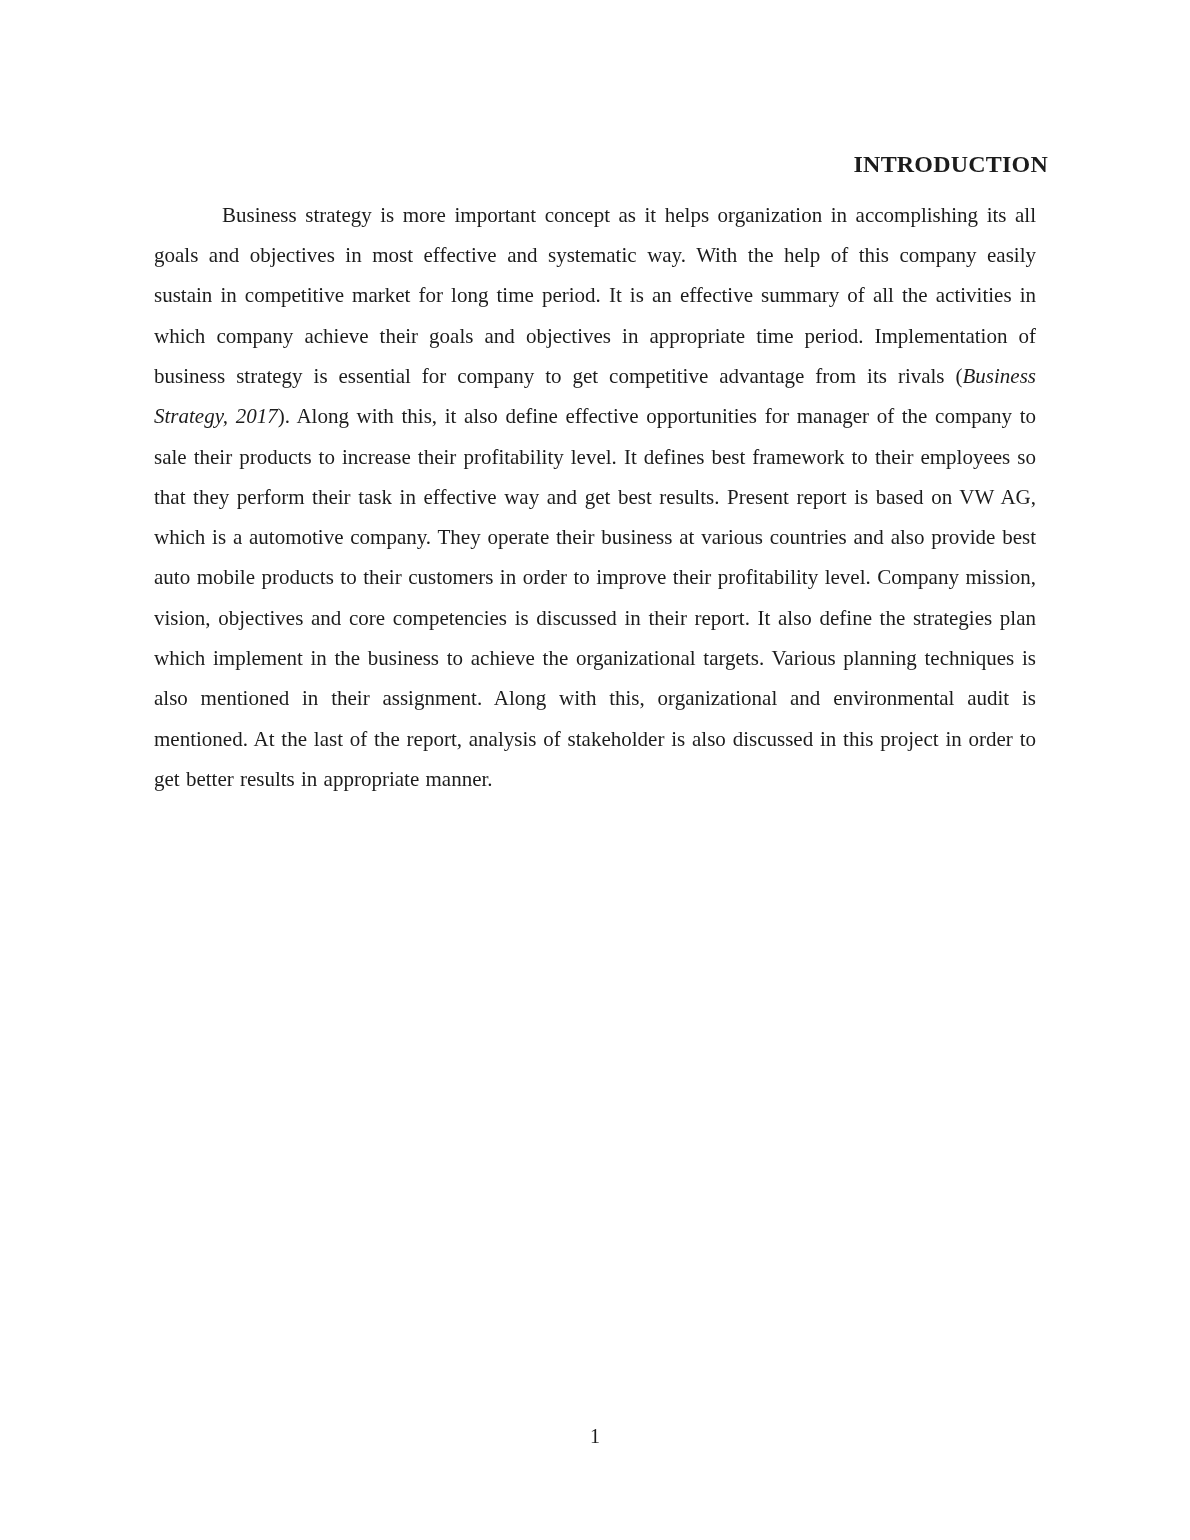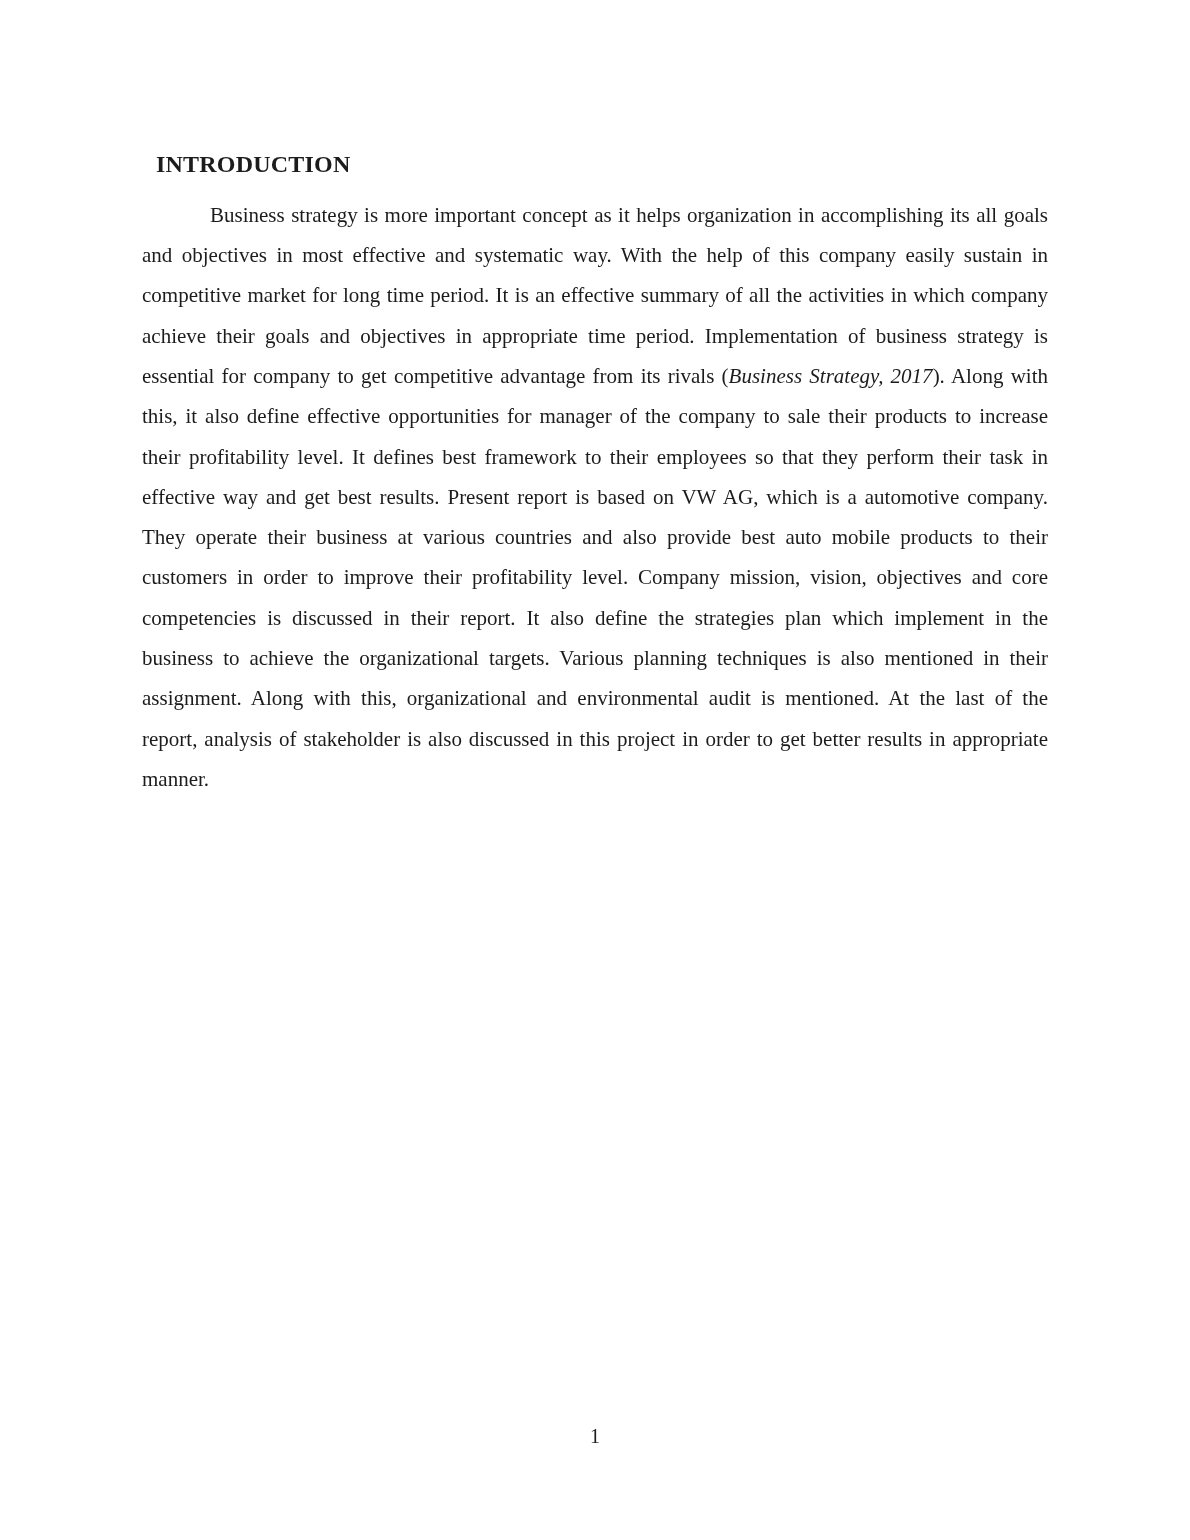--- a/index.html
+++ b/index.html
@@ -19,25 +19,26 @@
   .content {
     position: absolute;
     left: 142px;
     top: 150px;
     width: 906px;
   }
   .heading {
     font-size: 24px;
     font-weight: bold;
     letter-spacing: 0.2px;
-    margin: 0 0 16px 14px;
+    margin: 0 0 16px 0;
     line-height: 1.2;
+    text-align: right;
   }
   .body-paragraph {
-    margin: 0;
+    margin: 12px;
     font-size: 21px;
     line-height: 40.3px;
     text-align: justify;
     text-indent: 68px;
     word-spacing: 1px;
   }
   .citation-italic {
     font-style: italic;
   }
   .page-number {

